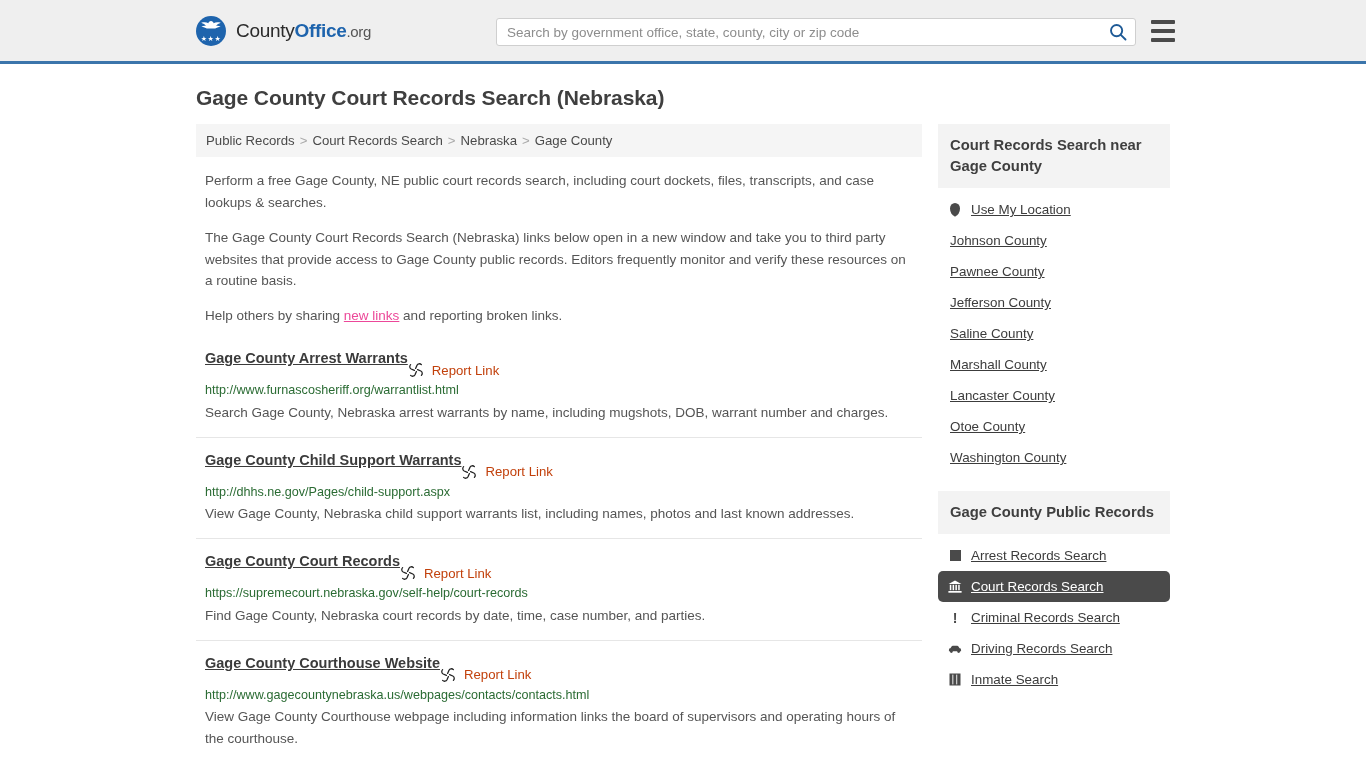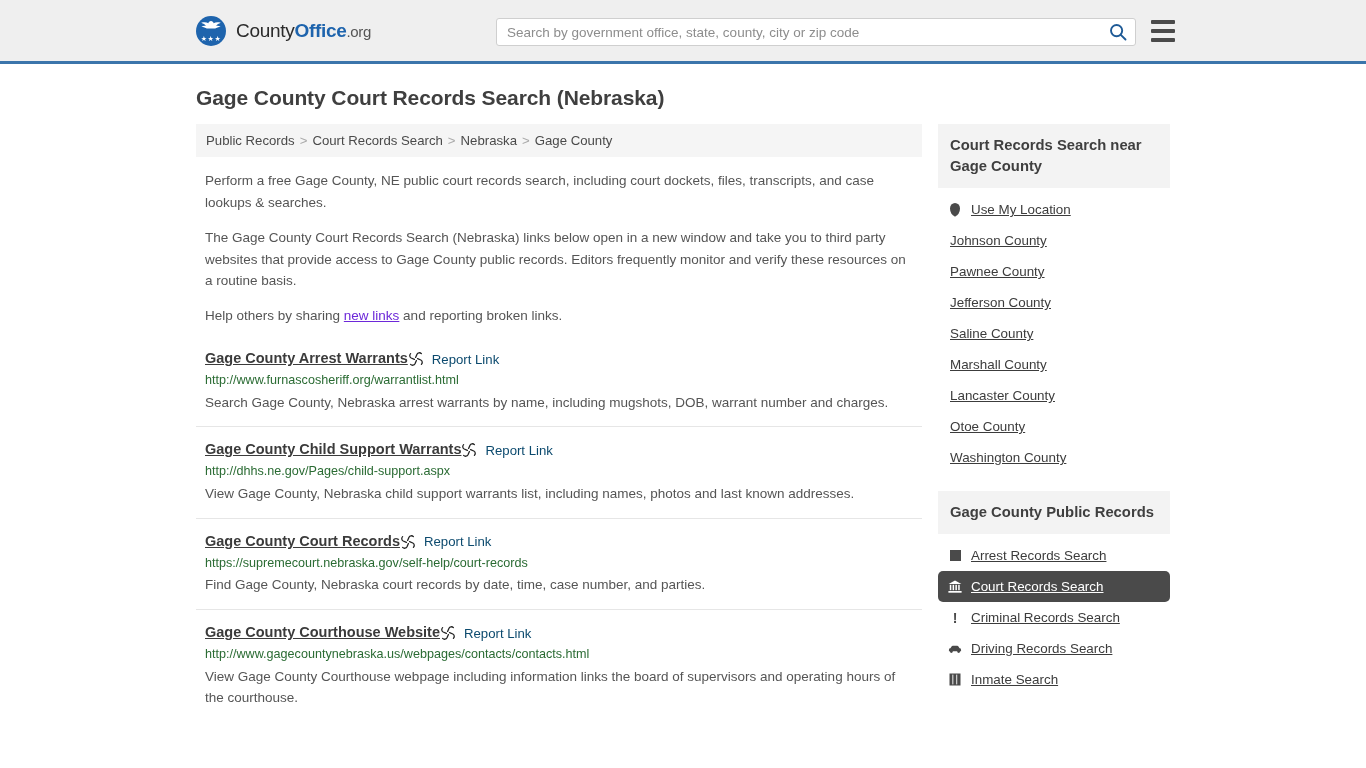--- a/index.html
+++ b/index.html
@@ -145,21 +145,21 @@
 
   
   .intro p {
     margin: 13px 0 0 9px;
     font-size: 13.5px;
     line-height: 1.62;
     color: #555555;
     max-width: 712px;
   }
   .intro p a {
-    color: #6d28d9;
+    color: #ec4899;
     text-decoration: underline;
     cursor: pointer;
   }
 
   
   .results { margin-top: 22px; }
   .result {
     padding: 0 0 13px 9px;
     border-bottom: 1px solid #e6e6e6;
     margin-bottom: 13px;
@@ -177,25 +177,25 @@
     color: #3b3b3b;
     text-decoration: underline;
     cursor: pointer;
     line-height: 1.3;
   }
   .report-link {
     display: flex;
     align-items: center;
     gap: 8px;
     font-size: 13.2px;
-    color: #0c4a6e;
+    color: #c2410c;
     cursor: pointer;
     white-space: nowrap;
     padding-right: 12px;
-    margin-top: 2px;
+    margin-top: 13px;
   }
   .result-url {
     display: block;
     margin-top: 4px;
     font-size: 12.6px;
     color: #2a6b33;
     line-height: 1.4;
     word-break: break-all;
     cursor: pointer;
   }

